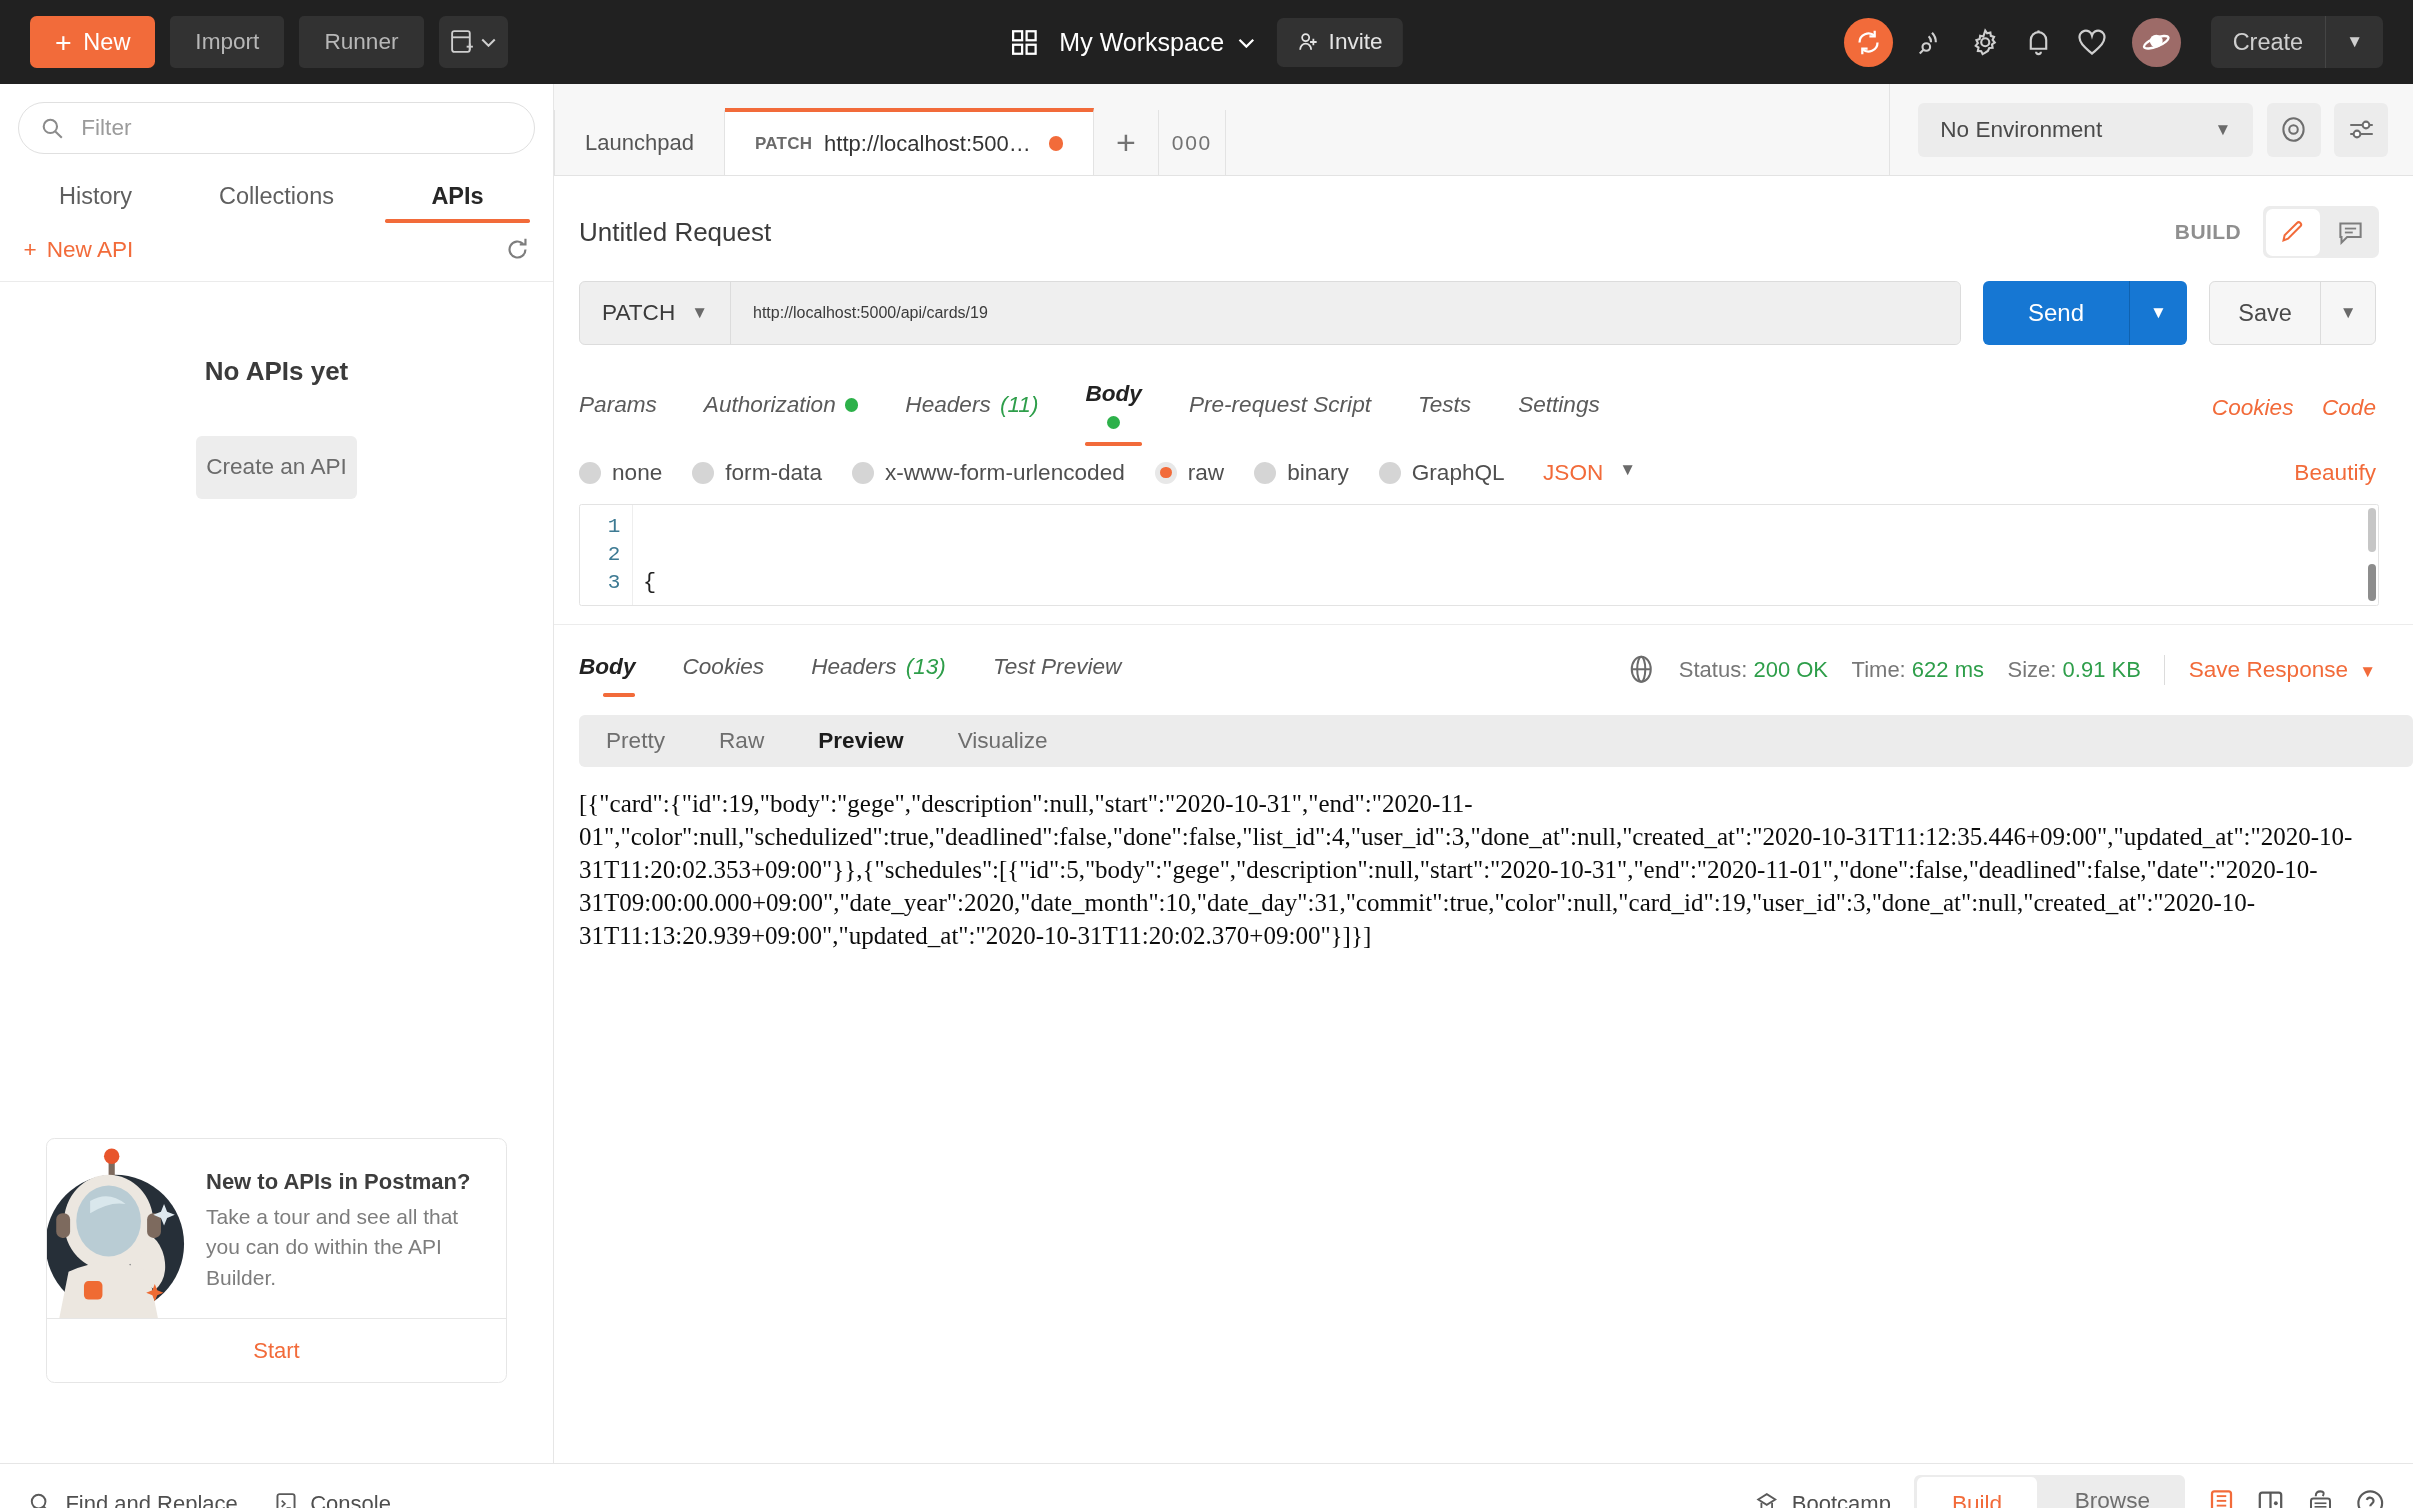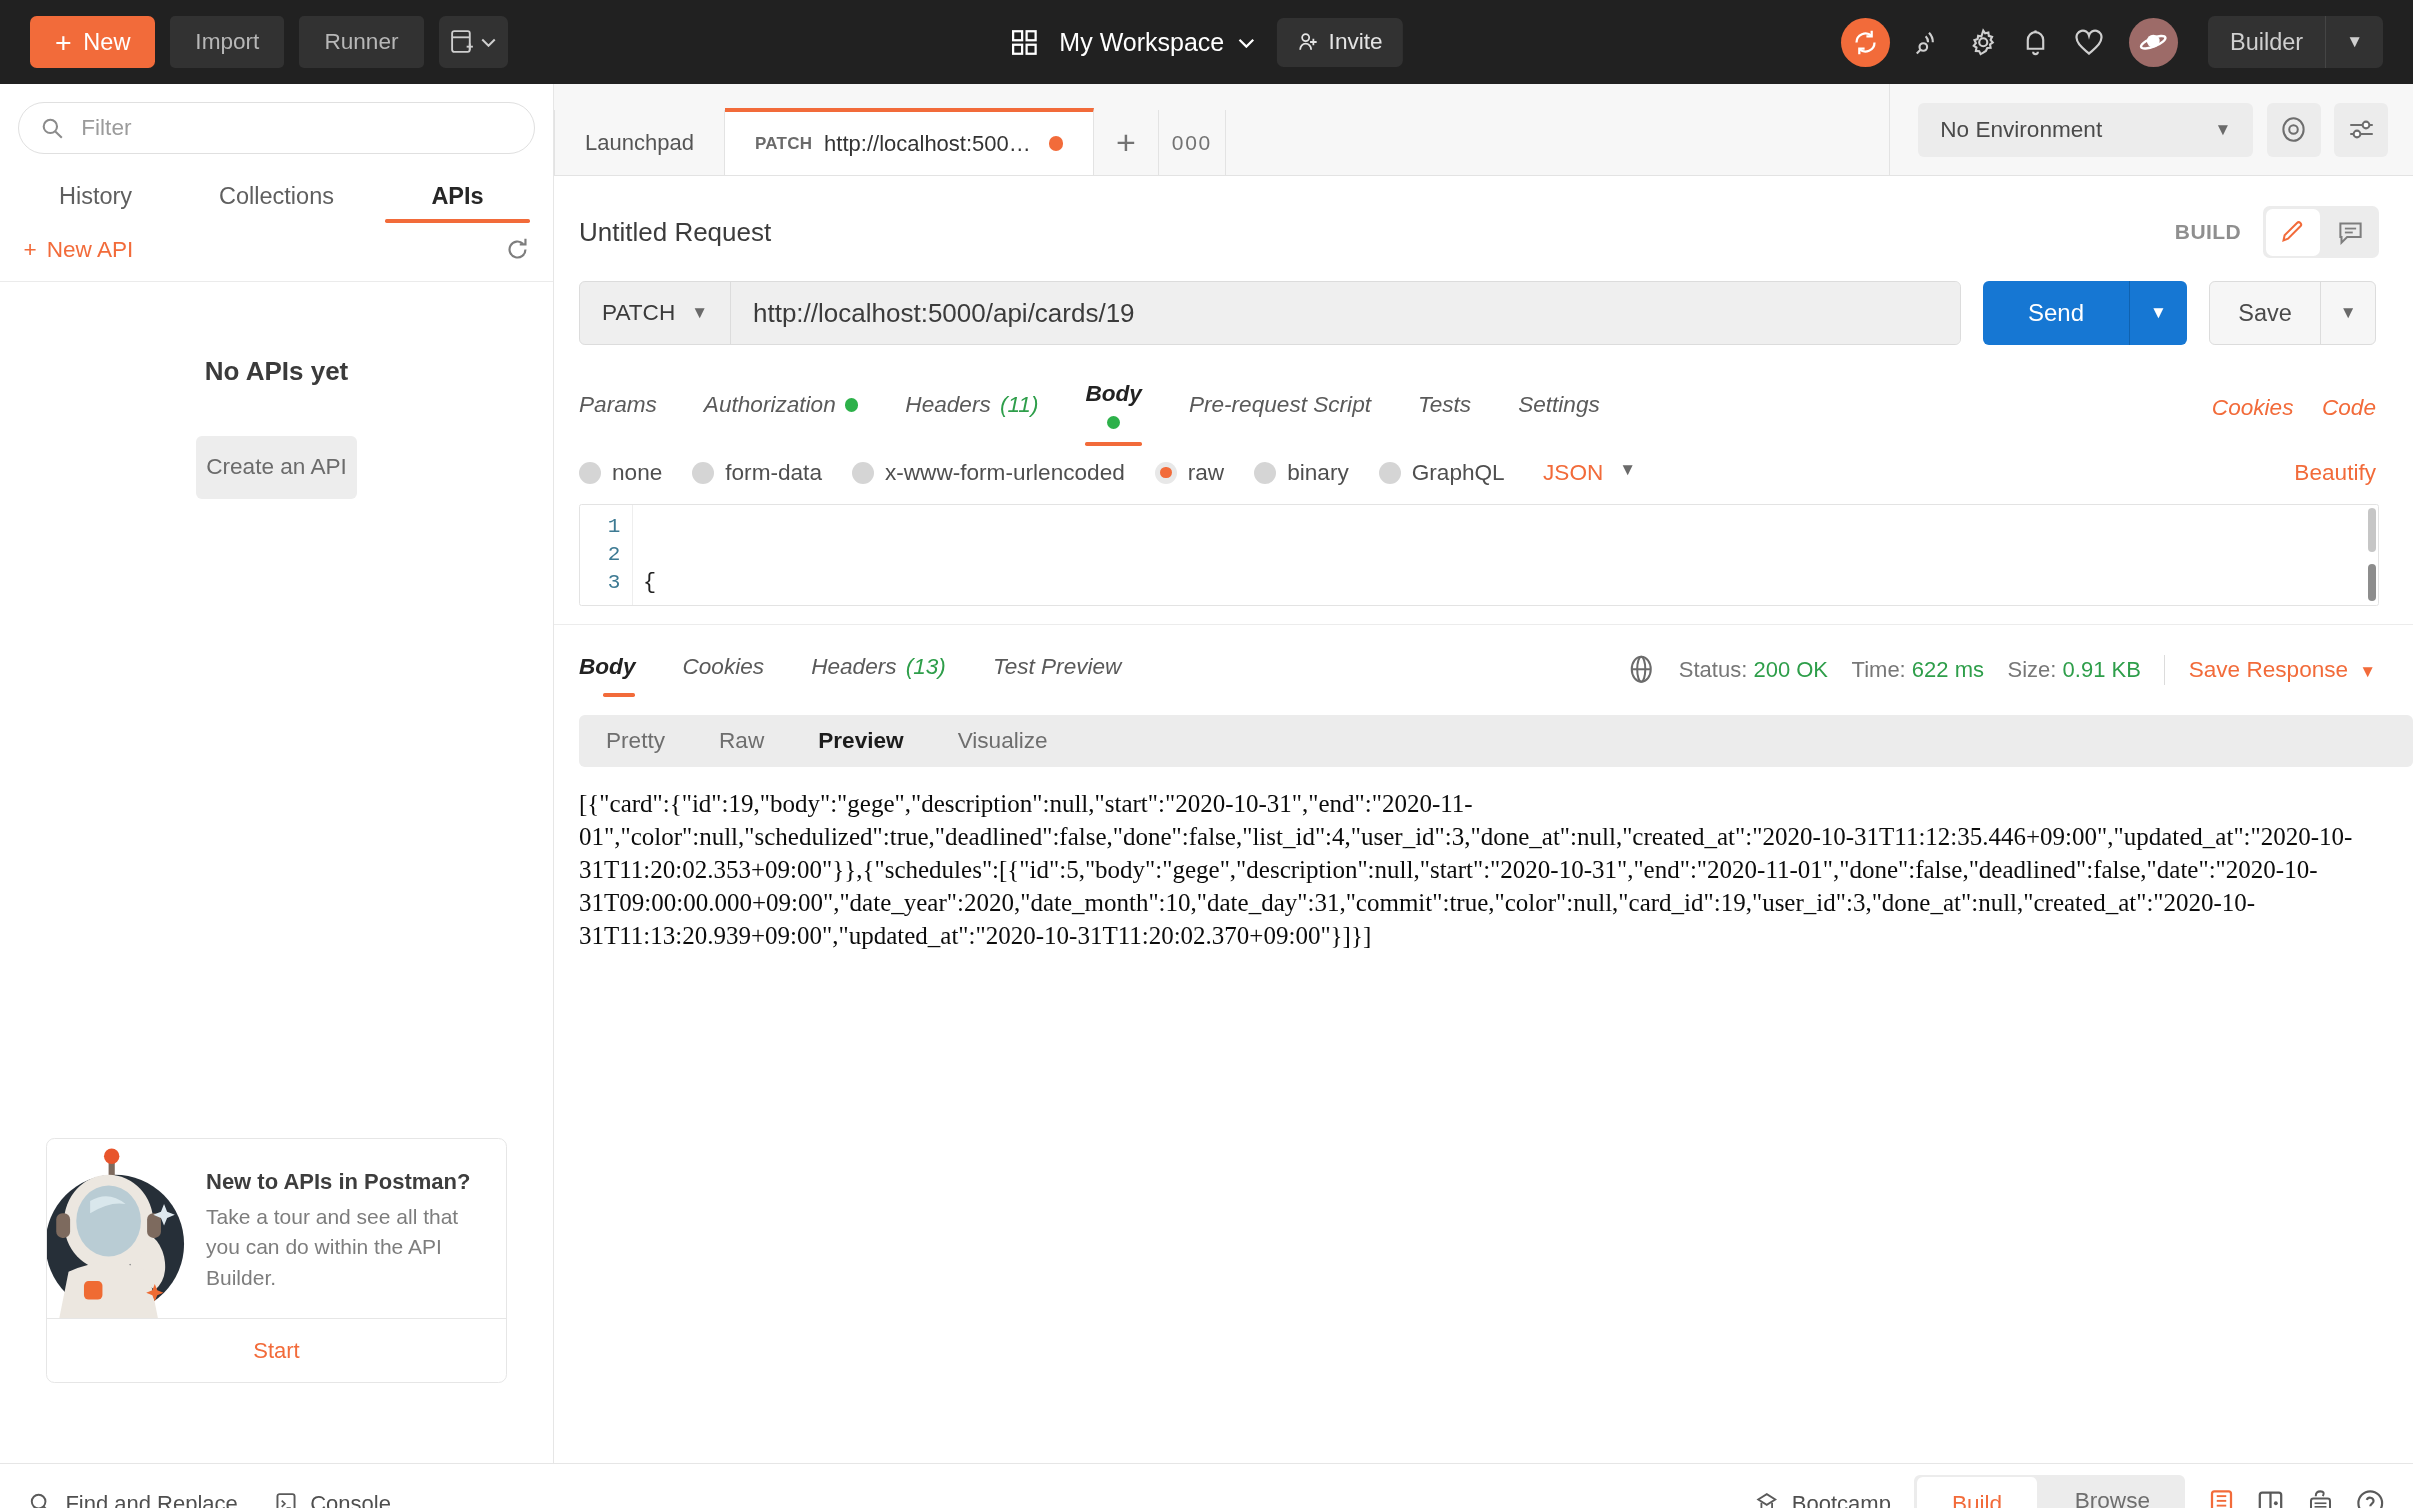--- a/index.html
+++ b/index.html
@@ -116,21 +116,21 @@
     justify-content:center; cursor:pointer;}
   .icon-seg .cell.sel { background:#fff; border-radius:6.7px; margin:2.5px;
     height:47px; width:54px;}
 
   .url-row { display:flex; align-items:center; padding:15px 37px 0 25px; gap:22px;}
   .method-url { flex:1; display:flex; border:0.8px solid #dcdcdc; border-radius:5.9px;
     height:64px; background:#efefef; overflow:hidden;}
   .method-sel { width:151px; display:flex; align-items:center;
     justify-content:space-between; padding:0 22px; font-size:22.6px; color:#3b3b3b;
     border-right:0.8px solid #dcdcdc; cursor:pointer;}
-  .url-input { flex:1; border:none; outline:none; background:#efefef; font-size:26px;
+  .url-input { flex:1; border:none; outline:none; background:#efefef; font-size:16px;
     color:#3b3b3b; padding:0 22px; font-family:inherit;}
   .send-btn { background:#1677d3; color:#fff; border-radius:5.9px; height:64px;
     display:flex; align-items:center; cursor:pointer;}
   .send-btn .lbl { padding:0 45px; font-size:24px; }
   .send-btn .cv { padding:0 20px; border-left:0.8px solid #0f62b0; height:100%;
     display:flex; align-items:center; font-size:17px;}
   .save-btn { border:0.8px solid #dcdcdc; border-radius:5.9px; height:64px; display:flex;
     align-items:center; background:#f6f6f6; cursor:pointer;}
   .save-btn .lbl { padding:0 28.5px; font-size:23.5px; color:#4a4a4a;}
   .save-btn .cv { padding:0 18.4px; border-left:0.8px solid #dcdcdc; height:100%;
@@ -274,21 +274,21 @@
     <svg width="30" height="27" viewBox="0 0 24 22">
       <path d="M12 20C8 16.5 2 12.5 2 7.8A5 5 0 0 1 12 5.2 5 5 0 0 1 22 7.8C22 12.5 16 16.5 12 20z" fill="none" stroke="#cfcfcf" stroke-width="1.8"></path>
     </svg>
     <div class="avatar-circle">
       <svg width="28.5" height="28.5" viewBox="0 0 24 24">
         <circle cx="12" cy="11" r="5.4" fill="#fff"></circle>
         <ellipse cx="12" cy="12" rx="11" ry="3.6" fill="none" stroke="#fff" stroke-width="2" transform="rotate(-22 12 12)"></ellipse>
       </svg>
     </div>
     <div class="upgrade">
-      <span class="lbl">Builder</span>
+      <span class="lbl">Create</span>
       <span class="cv">▼</span>
     </div>
   </div>
 </div>
 
 <div class="main">
 
   <div class="sidebar">
     <div class="filter-wrap">
       <div class="filter-box">

